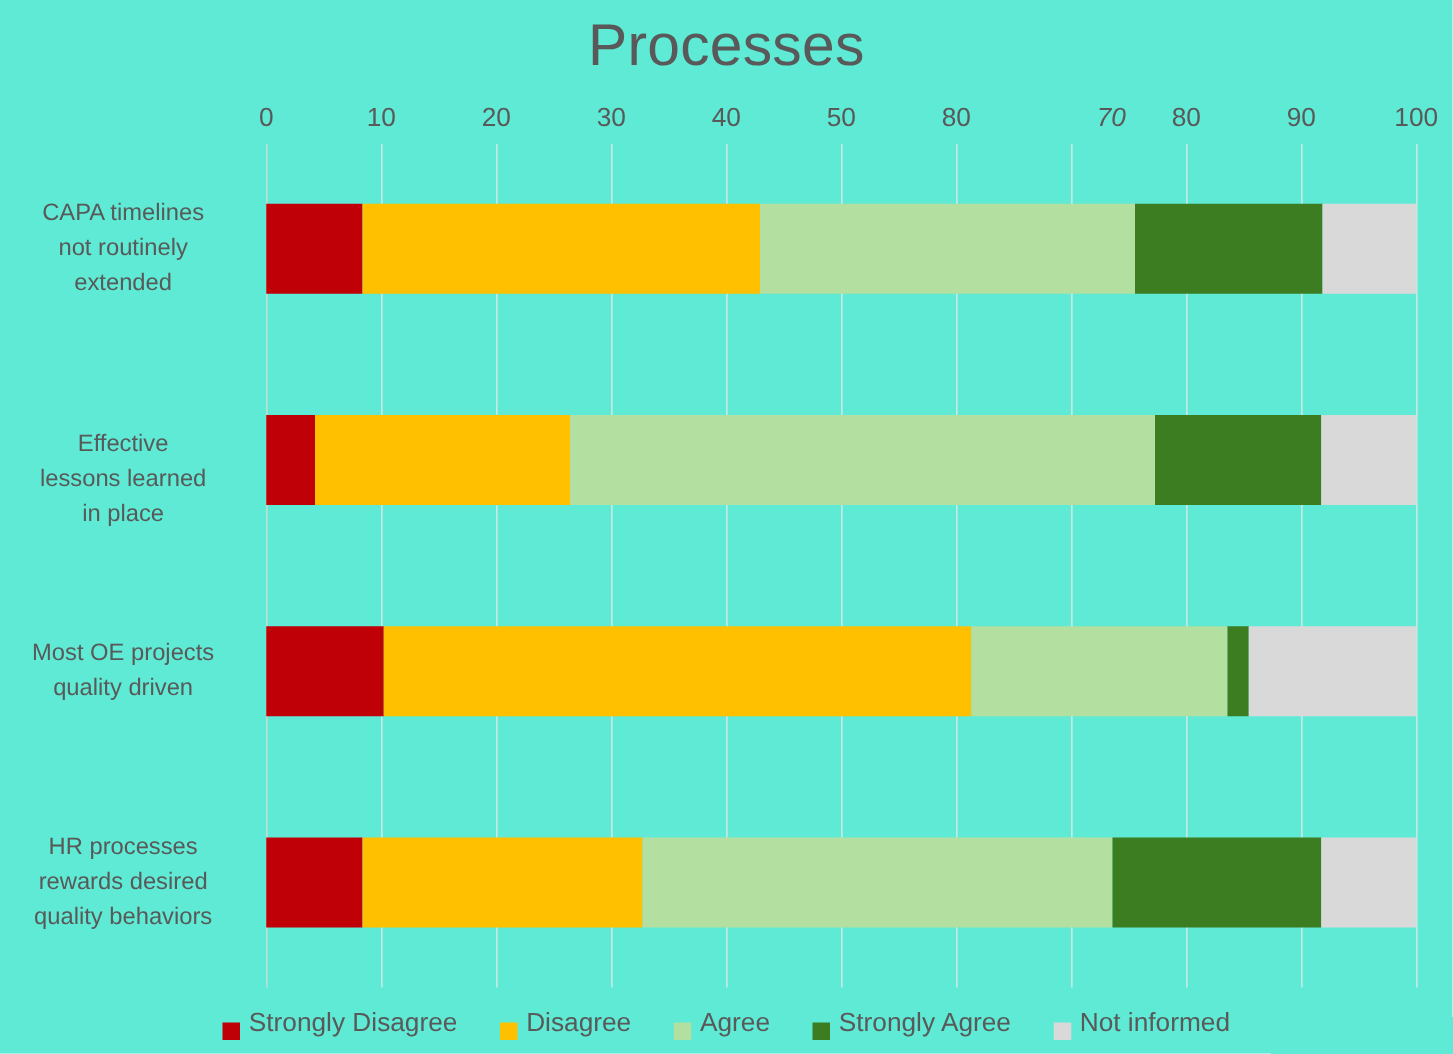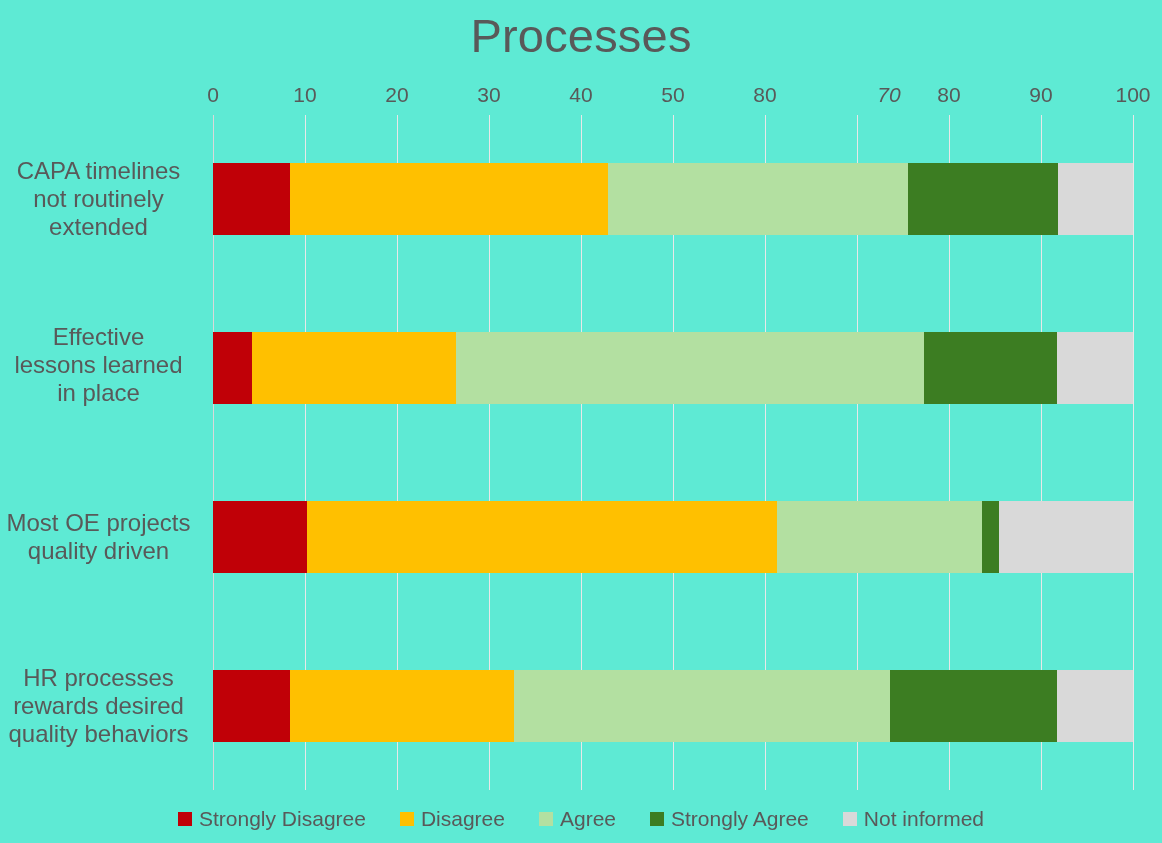--- a/index.html
+++ b/index.html
@@ -80,21 +80,21 @@
     left: 0;
     top: 115px;
     width: 205px;
     height: 675px;
   }
   .cat-label {
     position: absolute;
     right: 8px;
     width: 197px;
     text-align: center;
-    font-size: 24px;
+    font-size: 19px;
     line-height: 28px;
     color: #595959;
   }
 
   
   .bar-row {
     position: absolute;
     left: 0;
     height: 72px;
     width: 920px;
@@ -111,21 +111,21 @@
     left: 0;
     top: 806px;
     width: 1162px;
     display: flex;
     justify-content: center;
     align-items: center;
     gap: 34px;
   }
   .legend-item {
     display: flex;
-    align-items: center;
+    align-items: flex-end;
     gap: 7px;
   }
   .legend-swatch {
     width: 14px;
     height: 14px;
     flex: 0 0 14px;
   }
   .legend-text {
     font-size: 21px;
     line-height: 26px;
@@ -199,21 +199,21 @@
         </div>
       </div>
   </div>
 
   <div class="cat-labels">
       <div class="cat-label" style="top: 42.375px;">
         <div>CAPA timelines</div>
         <div>not routinely</div>
         <div>extended</div>
       </div>
-      <div class="cat-label" style="top: 208px;">
+      <div class="cat-label" style="top: 227px;">
         <div>Effective</div>
         <div>lessons learned</div>
         <div>in place</div>
       </div>
       <div class="cat-label" style="top: 393.875px;">
         <div>Most OE projects</div>
         <div>quality driven</div>
       </div>
       <div class="cat-label" style="top: 548.625px;">
         <div>HR processes</div>

